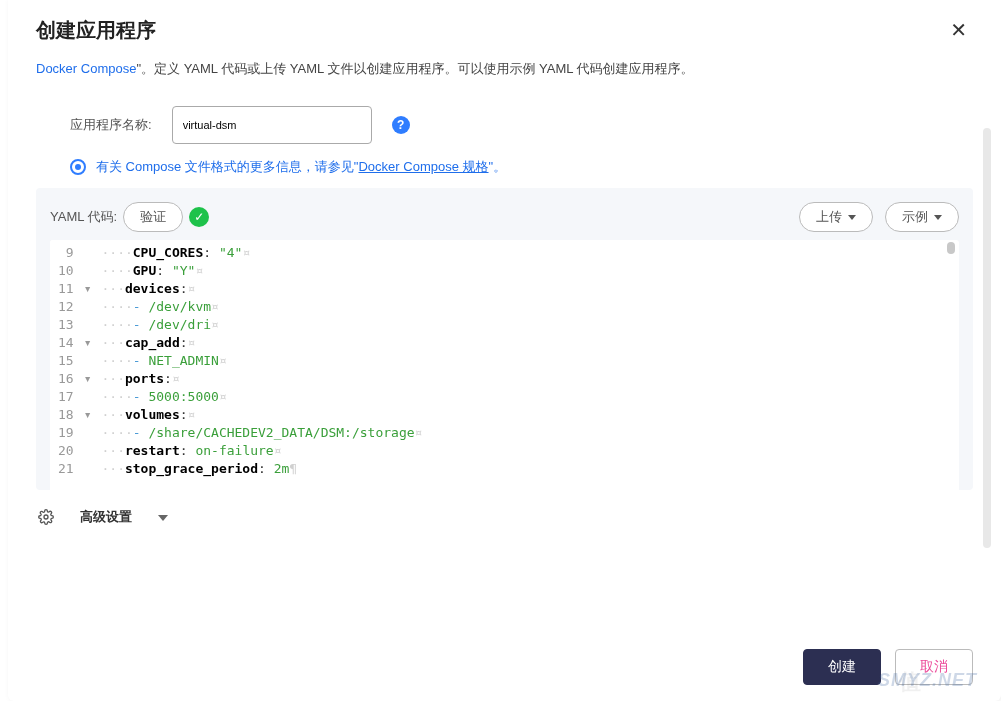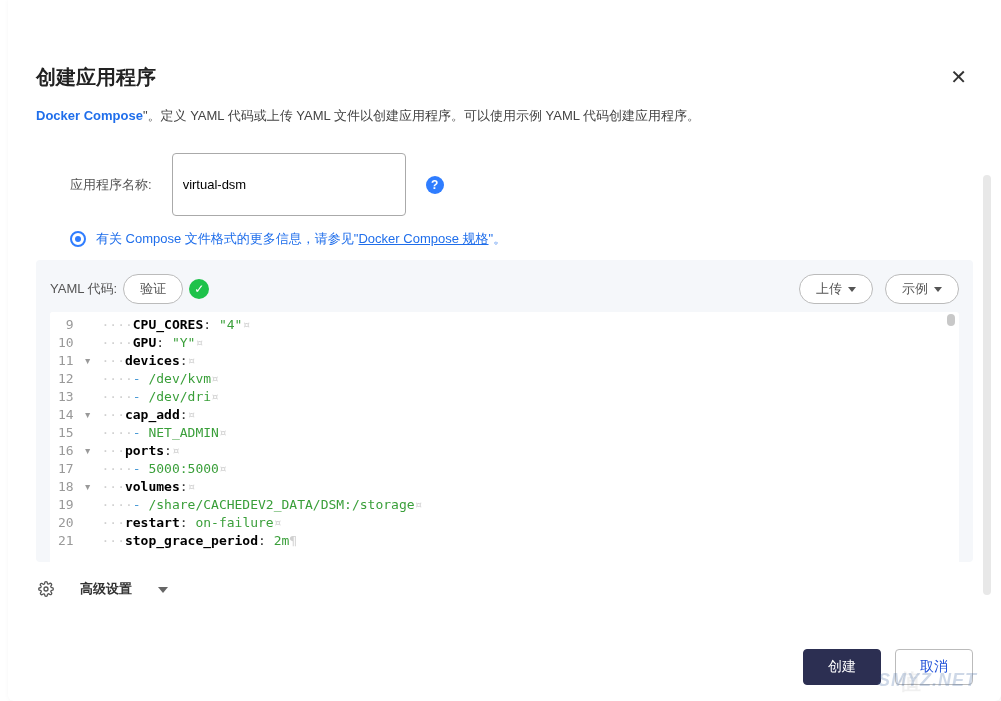--- a/index.html
+++ b/index.html
@@ -1,26 +1,26 @@
 <!DOCTYPE html>
 <html><head>
 <meta charset="utf-8">
 <style>
 * { box-sizing: border-box; margin: 0; padding: 0; }
 body { font-family: -apple-system, "Segoe UI", "Microsoft YaHei", sans-serif; font-size: 13px; color: #333; background: #fff; width: 1001px; height: 701px; overflow: hidden; position: relative; }
 .modal { position: absolute; top:0; left:8px; right:0; bottom:0; background:#fff; border-radius: 0 0 6px 6px; box-shadow: 2px 0 6px rgba(0,0,0,.08); }
-.head { display:flex; align-items:flex-end; justify-content:space-between; padding: 16px 28px 6px 28px; margin-top: 47px; }
+.head { display:flex; align-items:flex-end; justify-content:space-between; padding: 16px 28px 6px 28px; }
 .head h1 { font-size: 20px; font-weight: 600; color:#222; }
 .close { font-size:20px; line-height:1; color:#333; cursor:pointer; padding:4px 6px; }
 .body { padding: 0 28px; height: calc(100% - 105px); overflow:hidden; position: relative;}
 .desc { font-size:13px; color:#444; line-height:1.7; padding-top: 8px; }
-.desc a { color:#1f6eeb; text-decoration:none;font-weight:bold; }
+.desc a { color:#1f6eeb; text-decoration:none; }
 .row-name { display:flex; align-items:center; gap: 20px; margin: 26px 0 14px 34px; }
 .row-name label { color:#555; }
-.row-name input { width: 234px; padding: 23px 10px; font-size:13px; border:1px solid #aaa; border-radius:4px; }
+.row-name input { width: 200px; padding: 12px 10px; font-size:11px; border:1px solid #aaa; border-radius:4px; }
 .help-circle { width:18px; height:18px; border-radius:50%; background:#2f7dff; color:#fff; font-size:12px; font-weight:700; display:inline-flex; align-items:center; justify-content:center; }
 .info-row { display:flex; align-items:center; gap:10px; margin: 10px 0 12px 34px; }
 .pin { width:16px; height:16px; border:2px solid #2f7dff; border-radius:50%; display:inline-flex; align-items:center; justify-content:center; }
 .pin::after { content:""; width:6px; height:6px; border-radius:50%; background:#2f7dff; }
 .info-row span, .info-row a { color:#1f6eeb; }
 .yaml-block { background:#f5f7fa; border-radius:4px; padding: 14px 14px 0 14px; }
 .yaml-head { display:flex; align-items:center; justify-content:space-between; margin-bottom: 8px; }
 .yaml-head-left { display:flex; align-items:center; gap: 6px; }
 .yaml-head-left .lbl { color:#555; }
 .btn { background:#fff; border:1px solid #bbb; border-radius:16px; padding:5px 16px; font-size:13px; color:#555; cursor:pointer; display:inline-flex; align-items:center; gap:6px; }
@@ -40,21 +40,21 @@
 .dash { color:#4c9bd6; }
 .eol { color:#d0d0d0; }
 .vscroll { position:absolute; right:2px; top:0; bottom:0; width:12px; }
 .vscroll .thumb { position:absolute; left:2px; width:8px; border-radius:4px; background:#c8c8c8; top:2px; height:12px; }
 .adv { display:flex; align-items:center; gap:26px; padding:18px 0 0 2px; color:#333; font-weight:600; cursor:pointer; }
 .gear { width:16px;height:16px; display:inline-flex; align-items:center; justify-content:center; }
 .chev { width:0; height:0; border-left:5px solid transparent; border-right:5px solid transparent; border-top:6px solid #666; transform:translateY(1px);}
 .footer { position:absolute; bottom:0; left:0; right:0; padding: 14px 28px 16px; display:flex; justify-content:flex-end; gap:14px; }
 .pbtn { padding:8px 24px; font-size:14px; border-radius:4px; cursor:pointer; }
 .pbtn.primary { background:#2c2f52; color:#fff; border:1px solid #2c2f52; }
-.pbtn.secondary { background:#fff; color:#1d4ed8; border:1px solid #bbb; }
+.pbtn.secondary { background:#fff; color:#ec4899; border:1px solid #bbb; }
 .scroll-right { position:absolute; right:10px; top:78px; bottom:98px; width:8px; background:#e8e8e8; border-radius:4px; }
 .watermark { position:absolute; right: 24px; bottom: 10px; color: rgba(60,100,160,.25); font-size:18px; font-style:italic; font-weight:700; pointer-events:none; letter-spacing:1px;}
 .wm-ghost { position:absolute; right: 80px; bottom: 4px; color: rgba(0,0,0,.06); font-size:22px; font-weight:600; pointer-events:none;}
 </style>
 </head>
 <body>
 
 <div class="modal">
   <div class="head">
     <h1>创建应用程序</h1>

